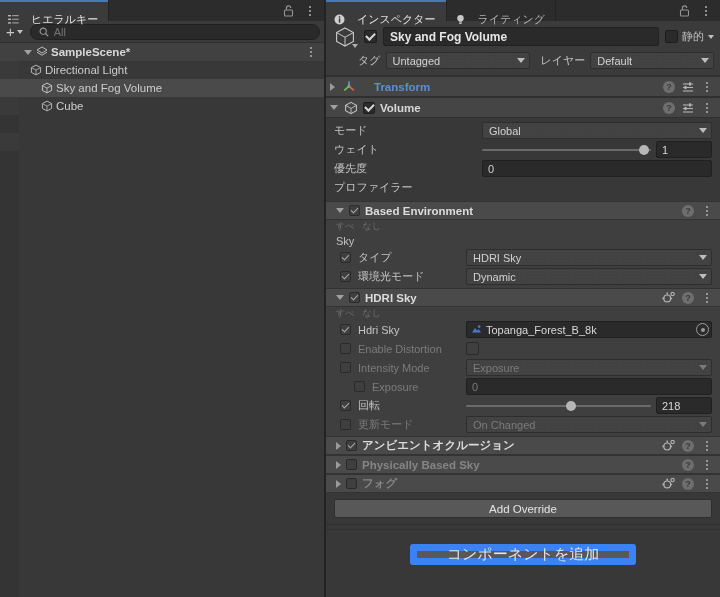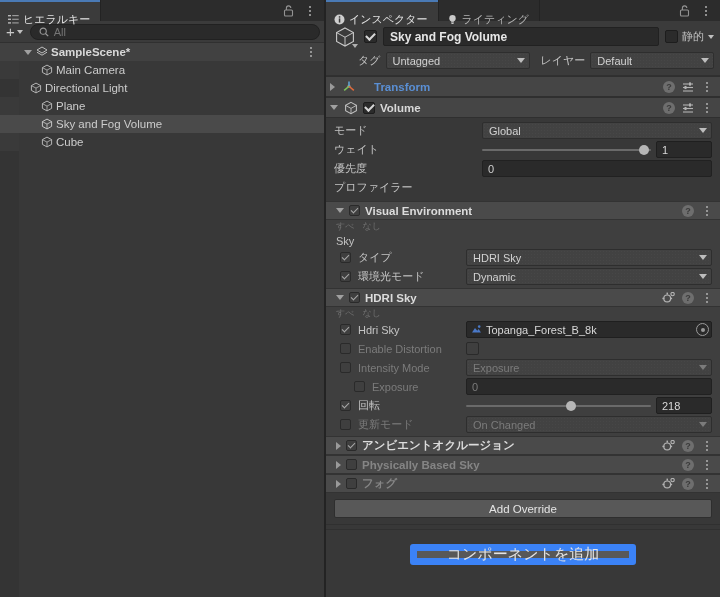--- a/index.html
+++ b/index.html
@@ -20,21 +20,21 @@
   .panel { display:flex; flex-direction:column; background:#383838; }
   .hierarchy { width: 326px; border-right: 2px solid #232323; }
   .inspector { width: 394px; }
 
   
   .tabstrip {
     height: 21px; background: #2c2c2c; display:flex; align-items:flex-end;
     position: relative; flex: 0 0 21px;
   }
   .tab {
-    height: 21px; display:flex; align-items:center; gap:4px;
+    height: 21px; display:flex; align-items:center; gap:12px;
     padding: 17px 10px 0 8px; font-size: 11px; color: #b4b4b4;
     background: #2c2c2c; border-right: 1px solid #232323;
     position: relative;
   }
   .tab.active { background: #3b3b3b; color:#e4e4e4; }
   .tab.active::before {
     content:""; position:absolute; left:0; right:0; top:0; height:2px; background:#4a7ab5;
   }
   .tabstrip .tools { margin-left:auto; display:flex; align-items:center; gap:9px; padding:0 8px 0 0; height:21px;}
   .icon-btn { width:13px; height:13px; display:flex; align-items:center; justify-content:center; opacity:.78; }
@@ -249,49 +249,31 @@
           </svg>
         </span>
         <span class="h-label">SampleScene*</span>
         <span class="kebab">
             <i></i>
             <i></i>
             <i></i>
           </span>
       </div>
 
-      <div class="h-row" style="padding-left:41px">
-        <span class="ico">
-          <svg width="12" height="12" viewBox="0 0 12 12">
-            <path d="M6 1.1 L10.6 3.6 L10.6 8.4 L6 10.9 L1.4 8.4 L1.4 3.6 Z" fill="none" stroke="#b4b4b4" stroke-width="1"></path>
-            <path d="M1.4 3.6 L6 6.1 L10.6 3.6 M6 6.1 L6 10.9" fill="none" stroke="#b4b4b4" stroke-width="0.85"></path>
-          </svg>
-        </span>
-        <span class="h-label">Main Camera</span>
-      </div>
 
       <div class="h-row" style="padding-left:30px">
         <span class="ico">
           <svg width="12" height="12" viewBox="0 0 12 12">
             <path d="M6 1.1 L10.6 3.6 L10.6 8.4 L6 10.9 L1.4 8.4 L1.4 3.6 Z" fill="none" stroke="#b4b4b4" stroke-width="1"></path>
             <path d="M1.4 3.6 L6 6.1 L10.6 3.6 M6 6.1 L6 10.9" fill="none" stroke="#b4b4b4" stroke-width="0.85"></path>
           </svg>
         </span>
         <span class="h-label">Directional Light</span>
       </div>
 
-      <div class="h-row" style="padding-left:41px">
-        <span class="ico">
-          <svg width="12" height="12" viewBox="0 0 12 12">
-            <path d="M6 1.1 L10.6 3.6 L10.6 8.4 L6 10.9 L1.4 8.4 L1.4 3.6 Z" fill="none" stroke="#b4b4b4" stroke-width="1"></path>
-            <path d="M1.4 3.6 L6 6.1 L10.6 3.6 M6 6.1 L6 10.9" fill="none" stroke="#b4b4b4" stroke-width="0.85"></path>
-          </svg>
-        </span>
-        <span class="h-label">Plane</span>
-      </div>
 
       <div class="h-row selected" style="padding-left:41px">
         <span class="ico">
           <svg width="12" height="12" viewBox="0 0 12 12">
             <path d="M6 1.1 L10.6 3.6 L10.6 8.4 L6 10.9 L1.4 8.4 L1.4 3.6 Z" fill="none" stroke="#c6c6c6" stroke-width="1"></path>
             <path d="M1.4 3.6 L6 6.1 L10.6 3.6 M6 6.1 L6 10.9" fill="none" stroke="#c6c6c6" stroke-width="0.85"></path>
           </svg>
         </span>
         <span class="h-label">Sky and Fog Volume</span>
       </div>
@@ -474,21 +456,21 @@
         </div>
 
         <div class="prop">
           <span class="lbl">プロファイラー</span>
         </div>
       </div>
 
       <div class="ovr-hdr" style="margin-top:4px">
         <span class="tri-dn"></span>
         <span class="cb light checked" style="width:11px;height:11px;flex:0 0 11px"></span>
-        <span class="ovr-title">Visual Environment</span>
+        <span class="ovr-title">Based Environment</span>
         <div class="hdr-tools">
           <span class="qmark">?</span>
           <span class="kebab">
               <i></i>
               <i></i>
               <i></i>
             </span>
         </div>
       </div>
       <div class="ovr-body">

